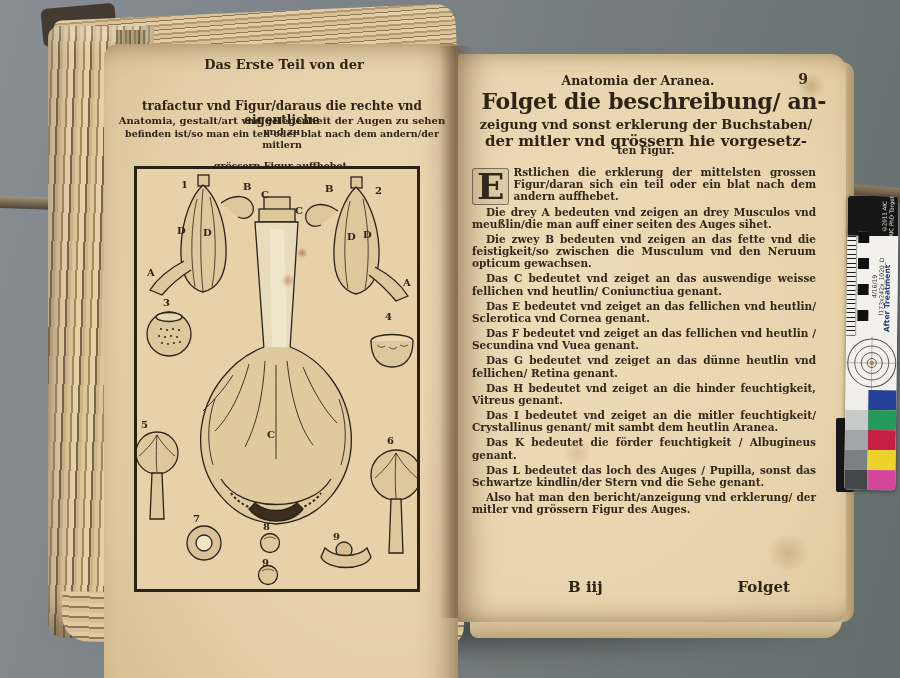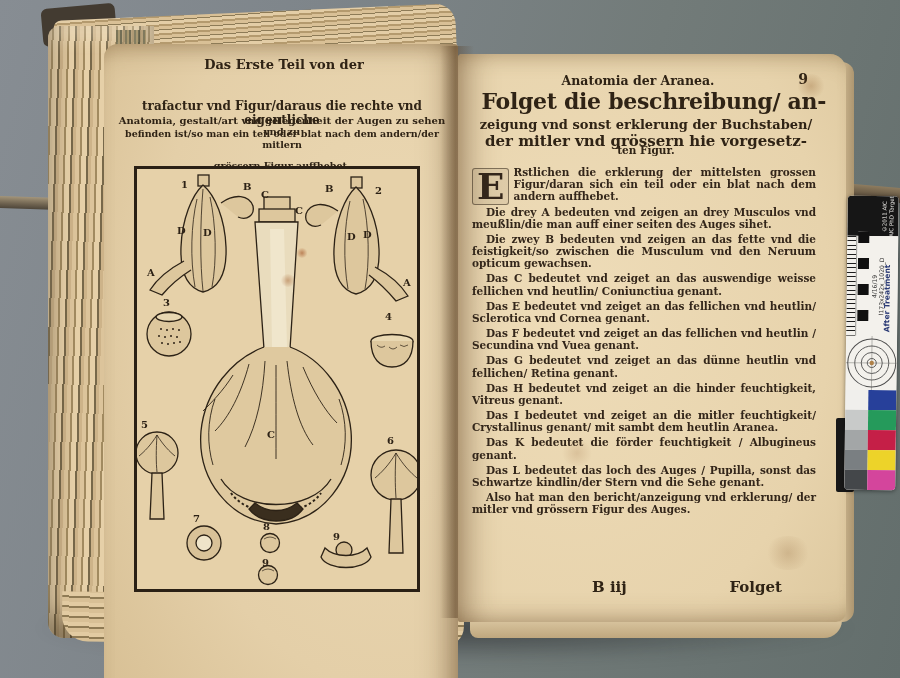--- a/index.html
+++ b/index.html
@@ -70,22 +70,22 @@
   .rp-title2{left:8px;top:63px;width:360px;text-align:center;font-weight:bold;font-size:13px;}
   .rp-title3{left:8px;top:78px;width:360px;text-align:center;font-weight:bold;font-size:15px;}
   .rp-title4{left:8px;top:90px;width:360px;text-align:center;font-weight:bold;font-size:10.5px;}
   .rp-body{left:14px;top:112px;width:344px;}
   .rp-body p{margin:0 0 3px;font-size:10.5px;line-height:1.16;text-align:justify;text-indent:14px;
     font-weight:bold;color:#33261a;}
   .rp-body p.intro{text-indent:0;}
   .dropcap{float:left;font-size:36px;line-height:.92;font-weight:bold;margin:2px 4px 0 0;padding:1px 4px;
     border:1px solid rgba(51,38,26,.55);border-radius:3px;background:rgba(51,38,26,.07);}
   .sig-row{left:14px;top:524px;width:344px;display:flex;font-size:15px;font-weight:bold;}
-  .sig{margin-left:120px;}
-  .catchword{margin-left:auto;margin-right:34px;}
+  .sig{margin-left:96px;}
+  .catchword{margin-left:auto;margin-right:26px;}
 
   
   .ct-mount{left:836px;top:418px;width:18px;height:74px;background:#171717;border-radius:2px;}
   .cal-target{left:846px;top:196px;width:51px;height:294px;transform:rotate(.7deg);border-radius:4px;overflow:hidden;
     box-shadow:0 1px 4px rgba(0,0,0,.45);background:#f3f1ec;}
   .ct-header{height:40px;background:#161616;display:flex;justify-content:flex-end;align-items:center;gap:1px;padding-right:4px;box-sizing:border-box;}
   .vtext{writing-mode:vertical-rl;transform:rotate(180deg);white-space:nowrap;font-family:"DejaVu Sans",sans-serif;}
   .ct-header .vtext{font-size:5.5px;color:#eceae6;}
   .ct-ruler{position:relative;height:100px;background:#f3f1ec;}
   .ruler-ticks{position:absolute;left:0;top:0;bottom:0;width:9px;border-right:1px solid #9a9a96;

